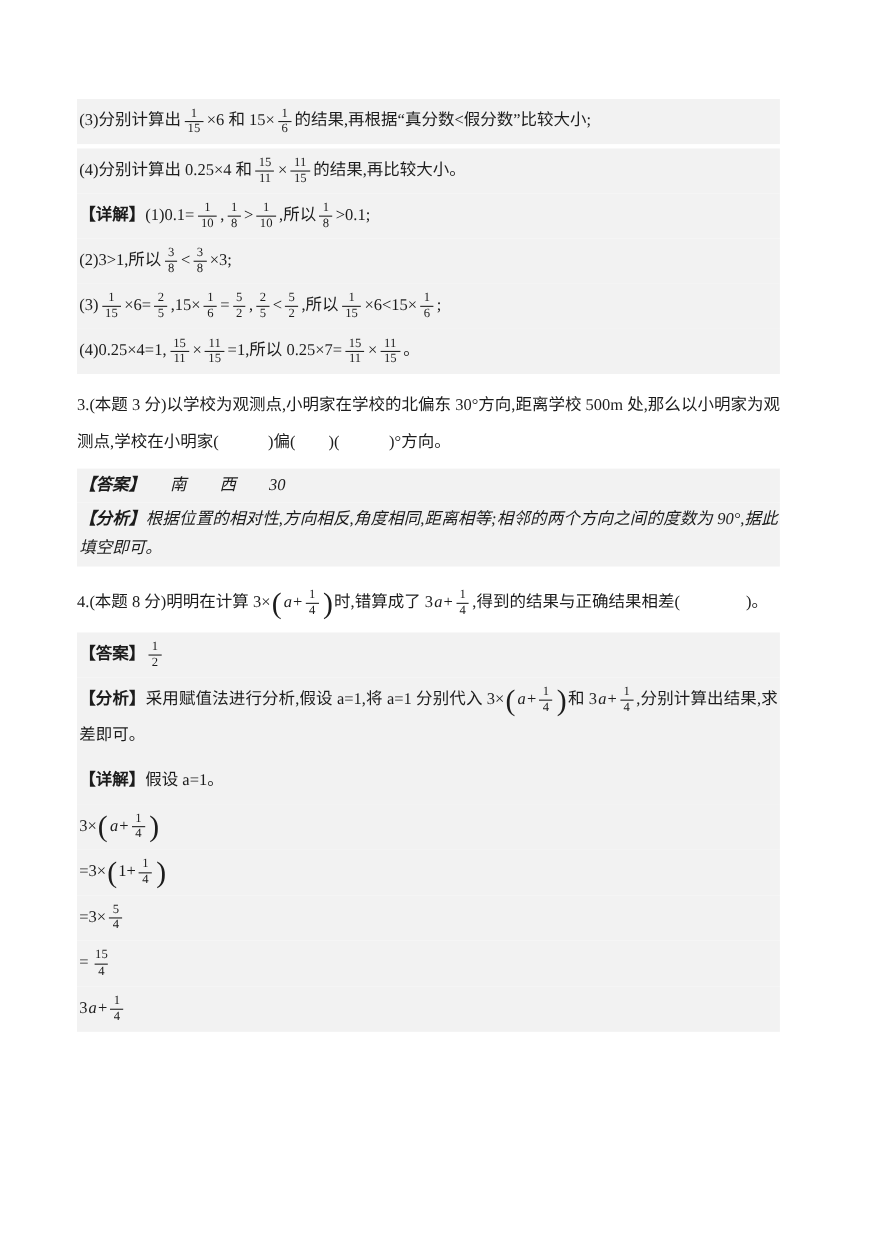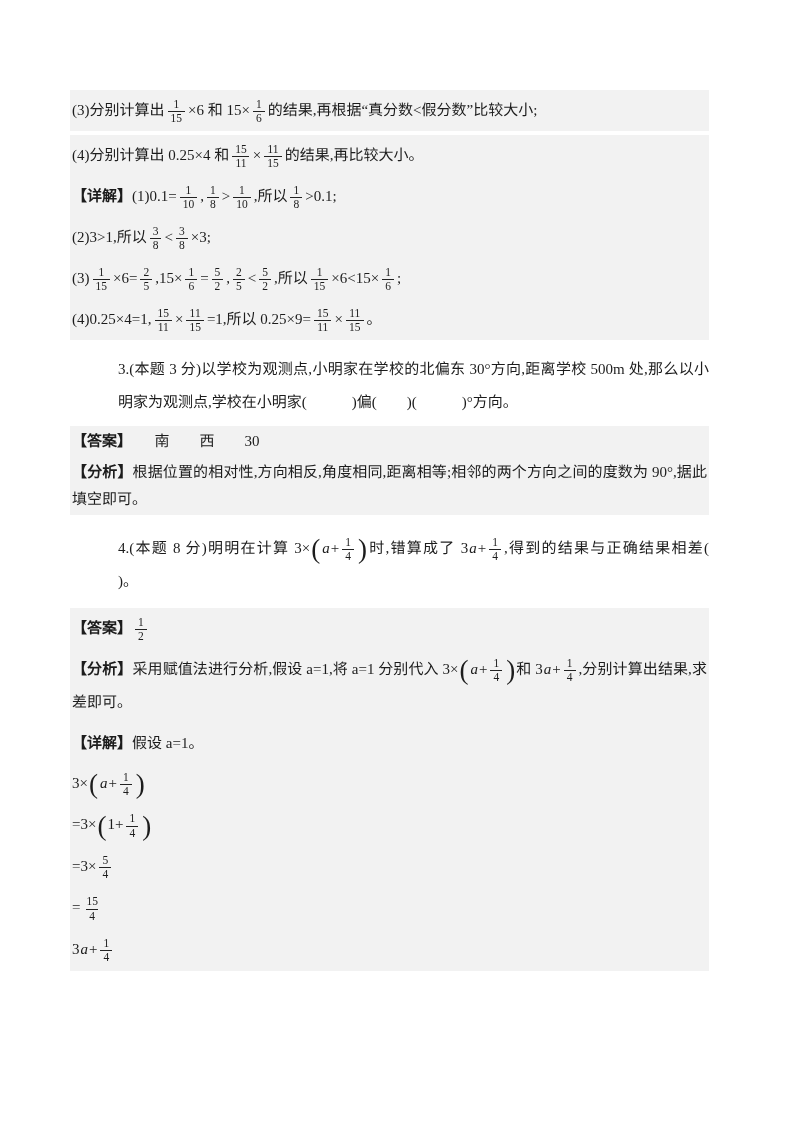--- a/index.html
+++ b/index.html
@@ -26,24 +26,24 @@
   .para {
     margin: 0;
     font-size: 15px;
     line-height: 2.2;
     text-align: justify;
     word-break: break-all;
   }
   
   .gray .para { background: #f2f2f2; padding: 4px 2px; }
   
-  .white .para { background: transparent; padding: 5px 0; margin-left: 48px; }
-
-  
-  .compact .para { line-height: 1.8; padding: 2px 2px; }
+  .white .para { background: transparent; padding: 5px 0; }
+
+  
+  .compact .para { line-height: 1.8; padding: 2px 2px; font-style: italic; }
 
   
   .gap-after { margin-bottom: 4px !important; }
 
   
   .para.math { line-height: 1.1; padding: 7px 2px; text-align: left; }
 
   .seg-bold { font-weight: bold; }
   .seg-var { font-style: italic; padding: 0 1px; }
 
@@ -131,21 +131,21 @@
         </span><span class="seg-text">×6&lt;15×</span><span class="frac">
           <span class="num">1</span>
           <span class="den">6</span>
         </span><span class="seg-text">;</span></p>
       <p class="para"><span class="seg-text">(4)0.25×4=1,</span><span class="frac">
           <span class="num">15</span>
           <span class="den">11</span>
         </span><span class="seg-text">×</span><span class="frac">
           <span class="num">11</span>
           <span class="den">15</span>
-        </span><span class="seg-text">=1,所以 0.25×9=</span><span class="frac">
+        </span><span class="seg-text">=1,所以 0.25×7=</span><span class="frac">
           <span class="num">15</span>
           <span class="den">11</span>
         </span><span class="seg-text">×</span><span class="frac">
           <span class="num">11</span>
           <span class="den">15</span>
         </span><span class="seg-text">。</span></p>
     </section>
 
   <section id="section-question-3" class="block white">
       <p class="para"><span class="seg-text">3.(本题 3 分)以学校为观测点,小明家在学校的北偏东 30°方向,距离学校 500m 处,那么以小明家为观测点,学校在小明家(　　　)偏(　　)(　　　)°方向。</span></p>

